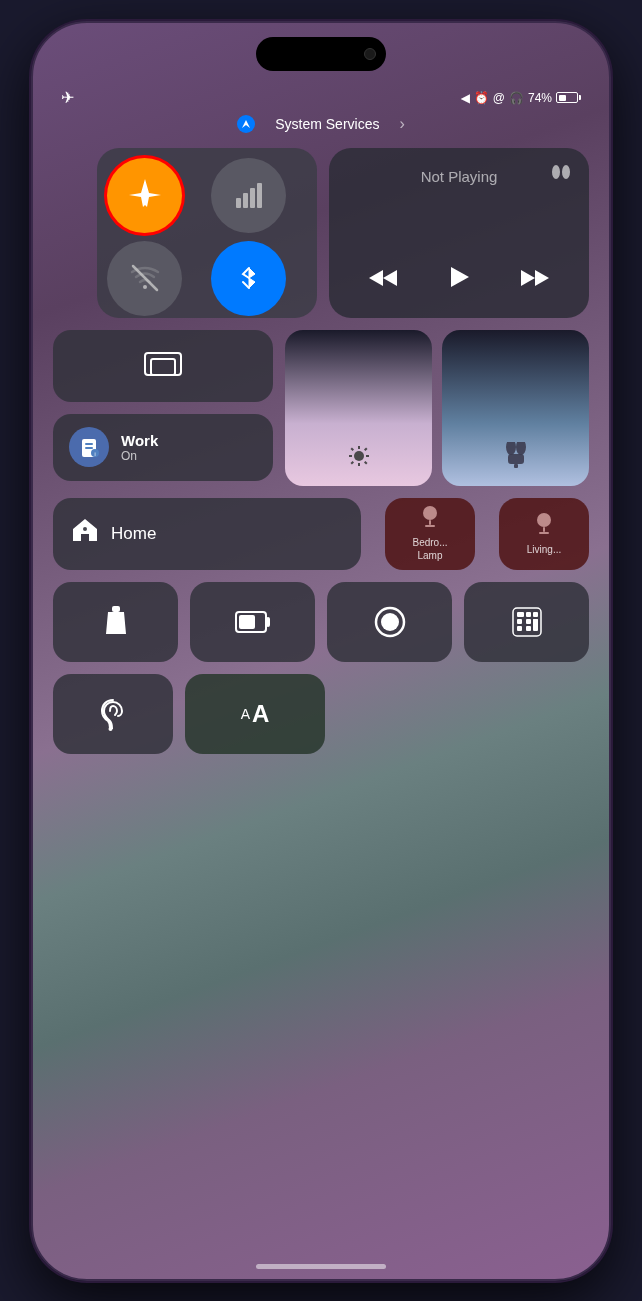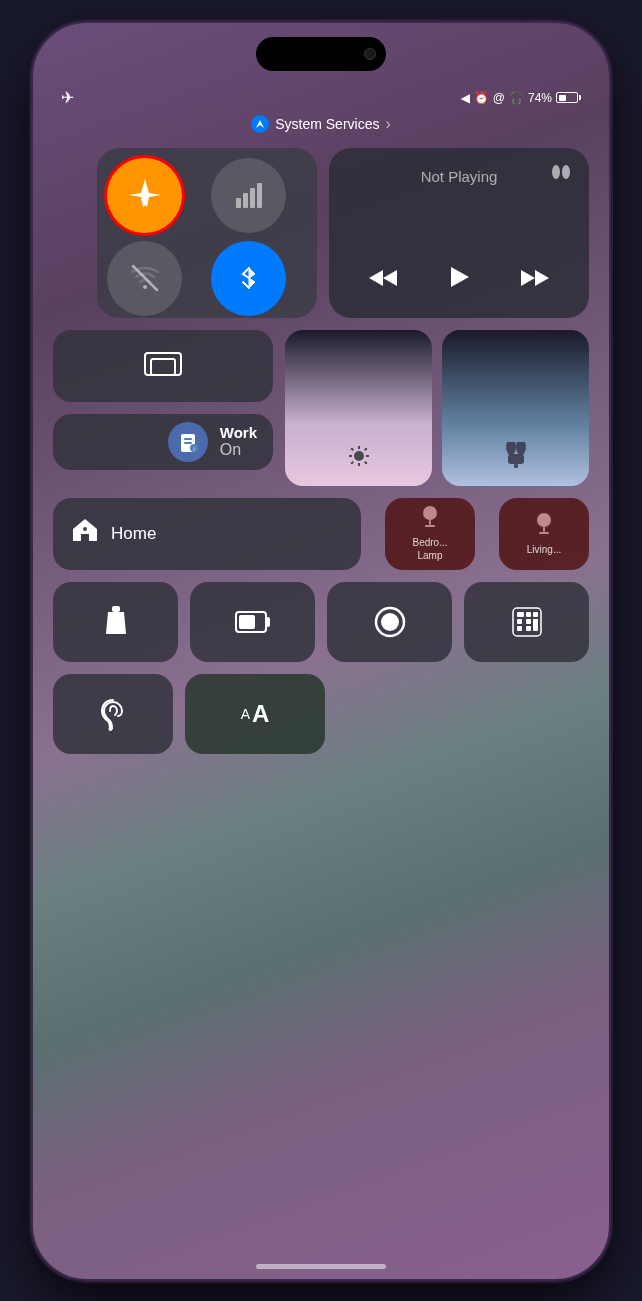--- a/index.html
+++ b/index.html
@@ -80,21 +80,21 @@
 
     
     .system-services-bar {
       position: absolute;
       top: 92px;
       left: 0;
       right: 0;
       display: flex;
       align-items: center;
       justify-content: center;
-      gap: 6px;
+      gap: 20px;
       color: white;
       font-size: 14px;
       font-weight: 500;
     }
     .system-services-icon {
       width: 18px;
       height: 18px;
       background: #007AFF;
       border-radius: 50%;
       display: flex;
@@ -222,44 +222,43 @@
       background: rgba(50,50,60,0.85);
       border-radius: 18px;
       display: flex;
       align-items: center;
       justify-content: center;
       font-size: 28px;
       color: white;
     }
 
     .focus-btn {
-      height: 56px;
+      height: 67px;
       background: rgba(50,50,60,0.85);
       border-radius: 18px;
       display: flex;
       align-items: center;
       gap: 12px;
       padding: 0 16px;
       color: white;
-      justify-content: flex-end;
     }
     .focus-icon-circle {
       width: 40px;
       height: 40px;
       background: rgba(80,120,200,0.8);
       border-radius: 50%;
       display: flex;
       align-items: center;
       justify-content: center;
       font-size: 20px;
       flex-shrink: 0;
     }
     .focus-text-group { display: flex; flex-direction: column; }
     .focus-label { font-size: 15px; font-weight: 600; }
-    .focus-sublabel { font-size: 16px; color: rgba(255,255,255,0.7); }
+    .focus-sublabel { font-size: 12px; color: rgba(255,255,255,0.7); }
 
     
     .sliders-block {
       flex: 1;
       display: flex;
       gap: 10px;
     }
 
     .slider-panel {
       flex: 1;

